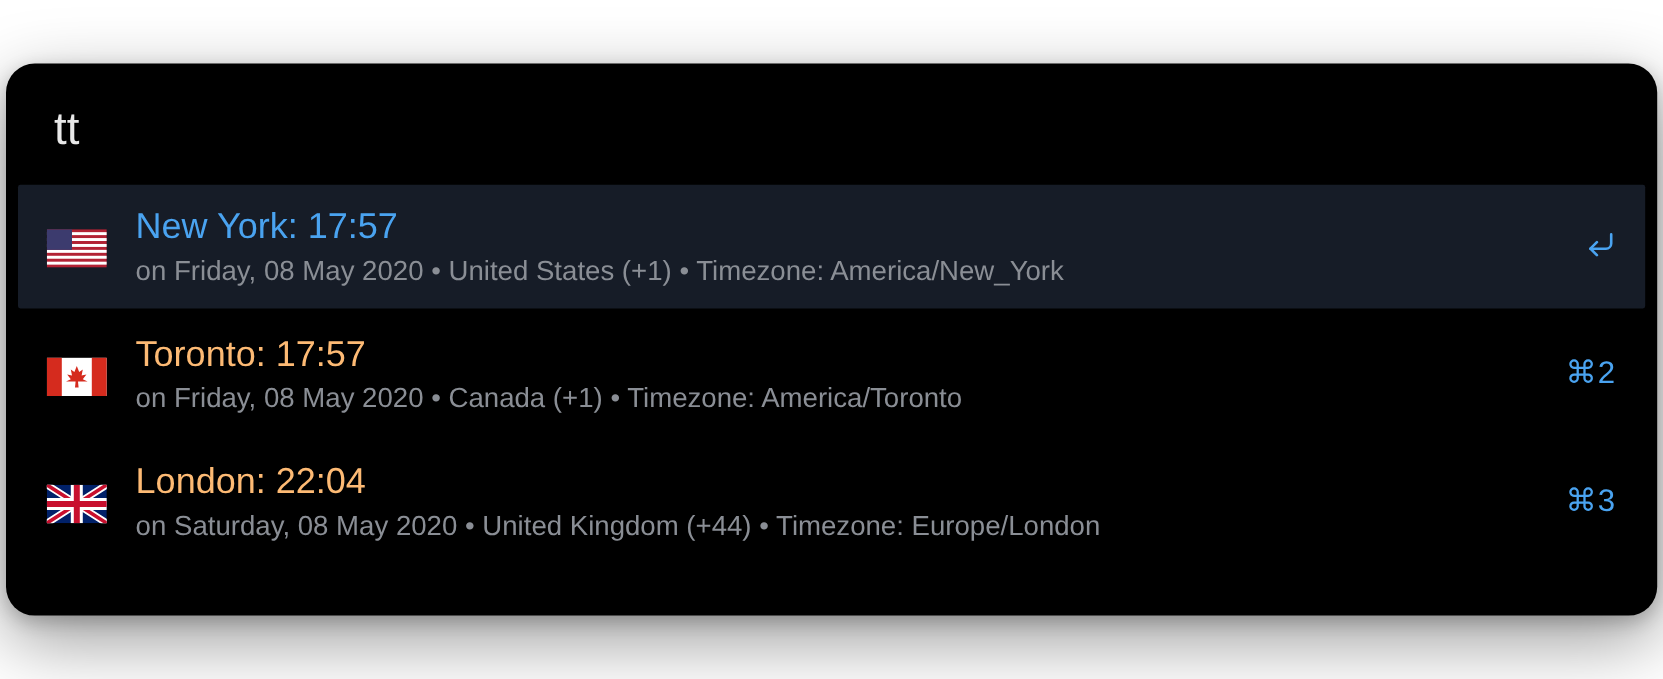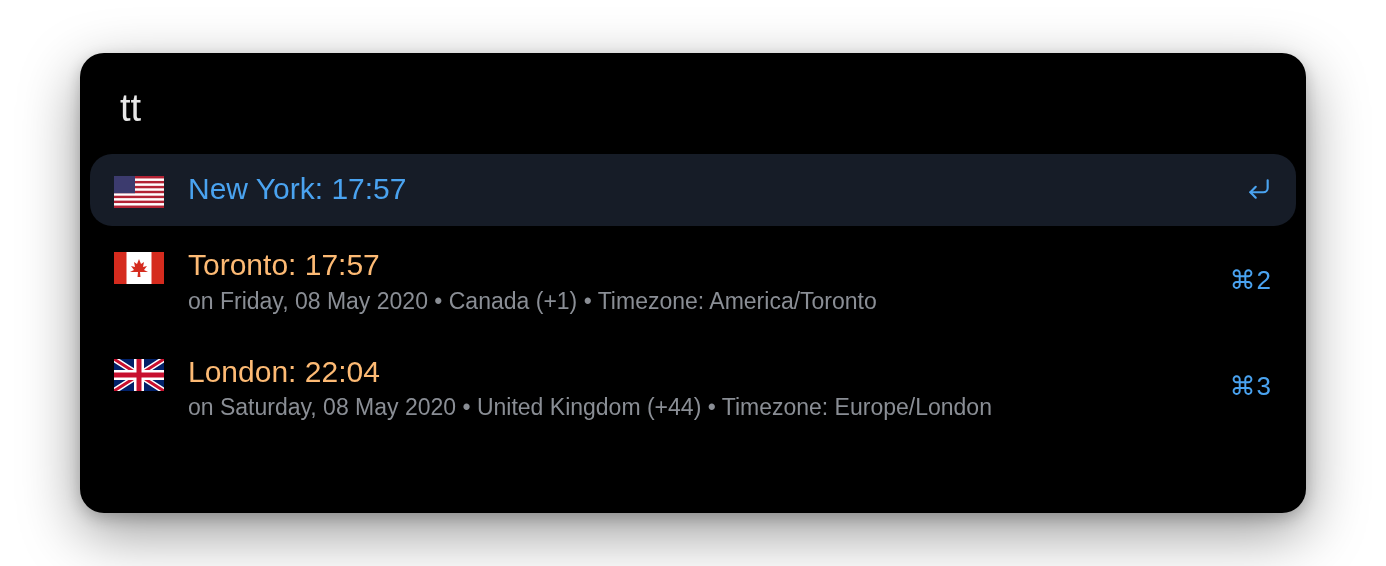--- a/index.html
+++ b/index.html
@@ -12,21 +12,21 @@
       font-family: -apple-system, BlinkMacSystemFont, "Segoe UI", Helvetica, Arial, sans-serif;
       background: #ffffff;
       width: 1386px;
       height: 566px;
       display: flex;
       align-items: center;
       justify-content: center;
     }
 
     .panel {
-      width: 1226px;
+      width: 1376px;
       height: 460px;
       background: #000000;
       border-radius: 24px;
       box-shadow: 0 20px 60px rgba(0,0,0,0.4), 0 5px 15px rgba(0,0,0,0.2);
       overflow: hidden;
       display: flex;
       flex-direction: column;
     }
 
     .search-box {
@@ -44,22 +44,23 @@
       caret-color: #fff;
     }
 
     .results {
       flex: 1;
       padding: 0 10px;
     }
 
     .result-item {
       display: flex;
+      align-items: center;
       padding: 16px 24px 18px 24px;
-      border-radius: 22px;
+      border-radius: 2px;
       margin-bottom: 4px;
       cursor: pointer;
     }
 
     .result-item.selected {
       background: #161c27;
     }
 
     .flag {
       width: 50px;
@@ -134,20 +135,21 @@
           <rect y="7.38" width="50" height="2.46" fill="#fff"></rect>
           <rect y="12.31" width="50" height="2.46" fill="#fff"></rect>
           <rect y="17.23" width="50" height="2.46" fill="#fff"></rect>
           <rect y="22.15" width="50" height="2.46" fill="#fff"></rect>
           <rect y="27.08" width="50" height="2.46" fill="#fff"></rect>
           <rect width="21" height="17.23" fill="#3c3b6e"></rect>
         </svg>
       </div>
       <div class="result-text">
         <div class="title">New York: 17:57</div>
+        <div class="subtitle">on Friday, 08 May 2020 • United States (+1) • Timezone: America/New_York</div>
       </div>
       <div class="shortcut">
         <svg viewBox="0 0 24 24" fill="none" stroke="#4aa3f0" stroke-width="2" stroke-linecap="round" stroke-linejoin="round">
           <polyline points="9 10 4 15 9 20"></polyline>
           <path d="M20 4v7a4 4 0 0 1-4 4H4"></path>
         </svg>
       </div>
     </div>
 
     <div class="result-item">

